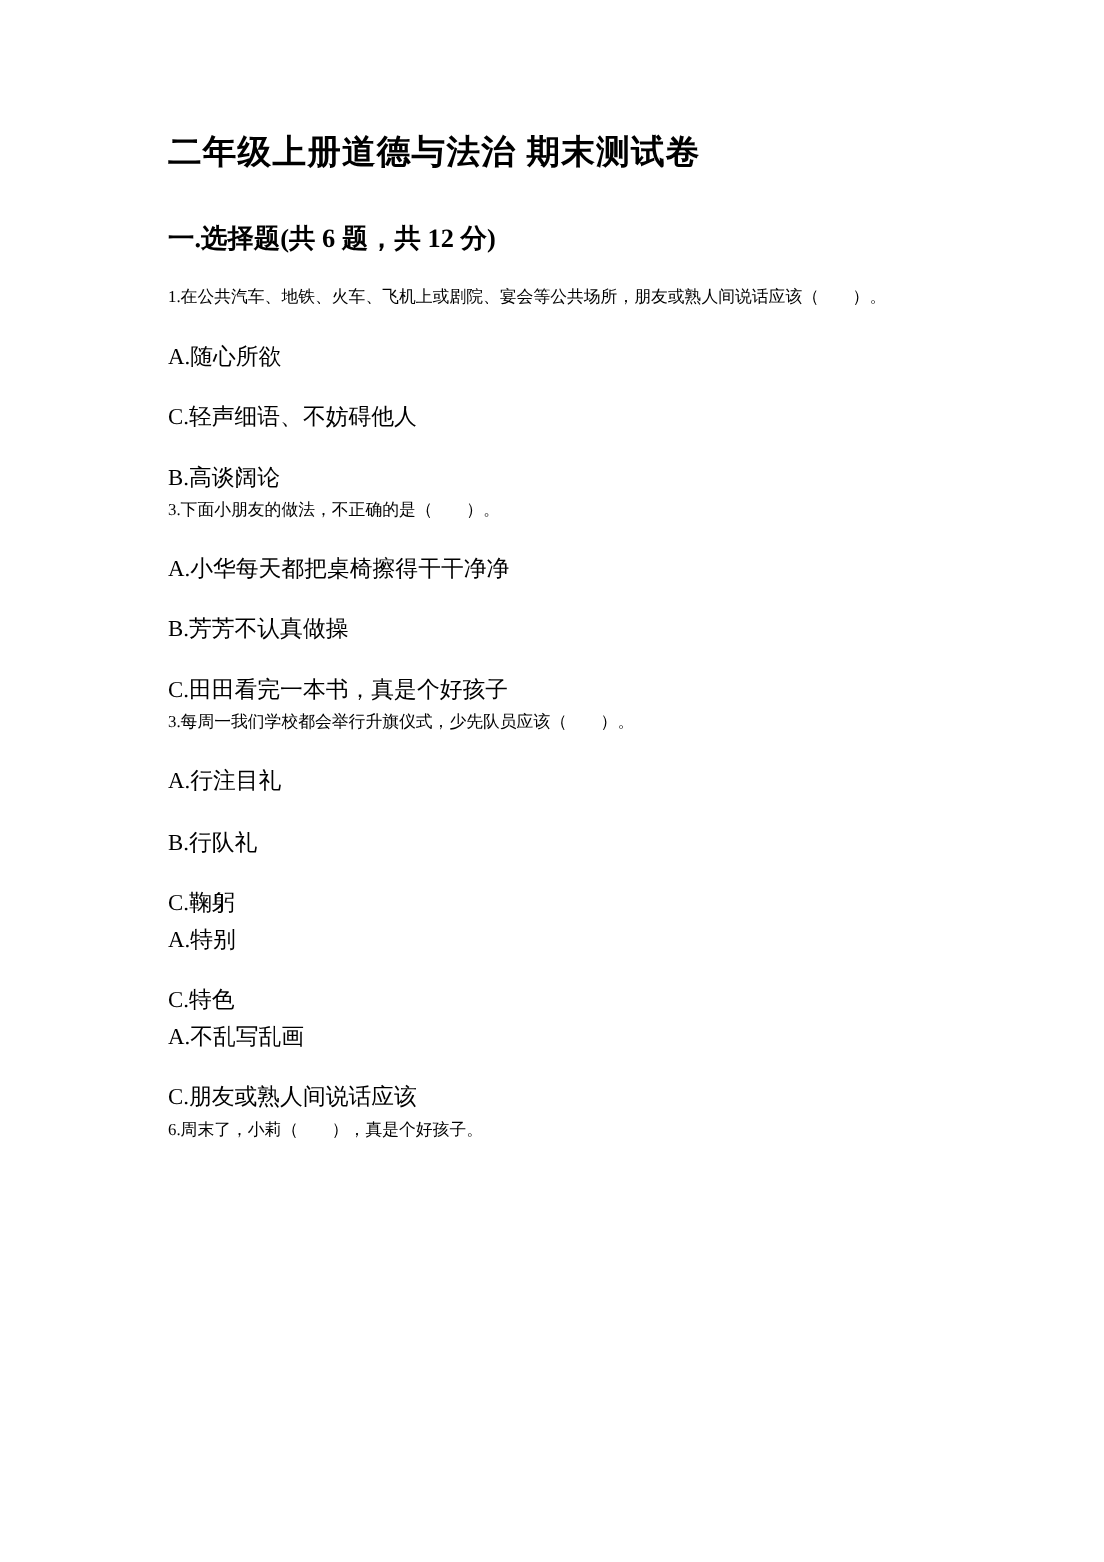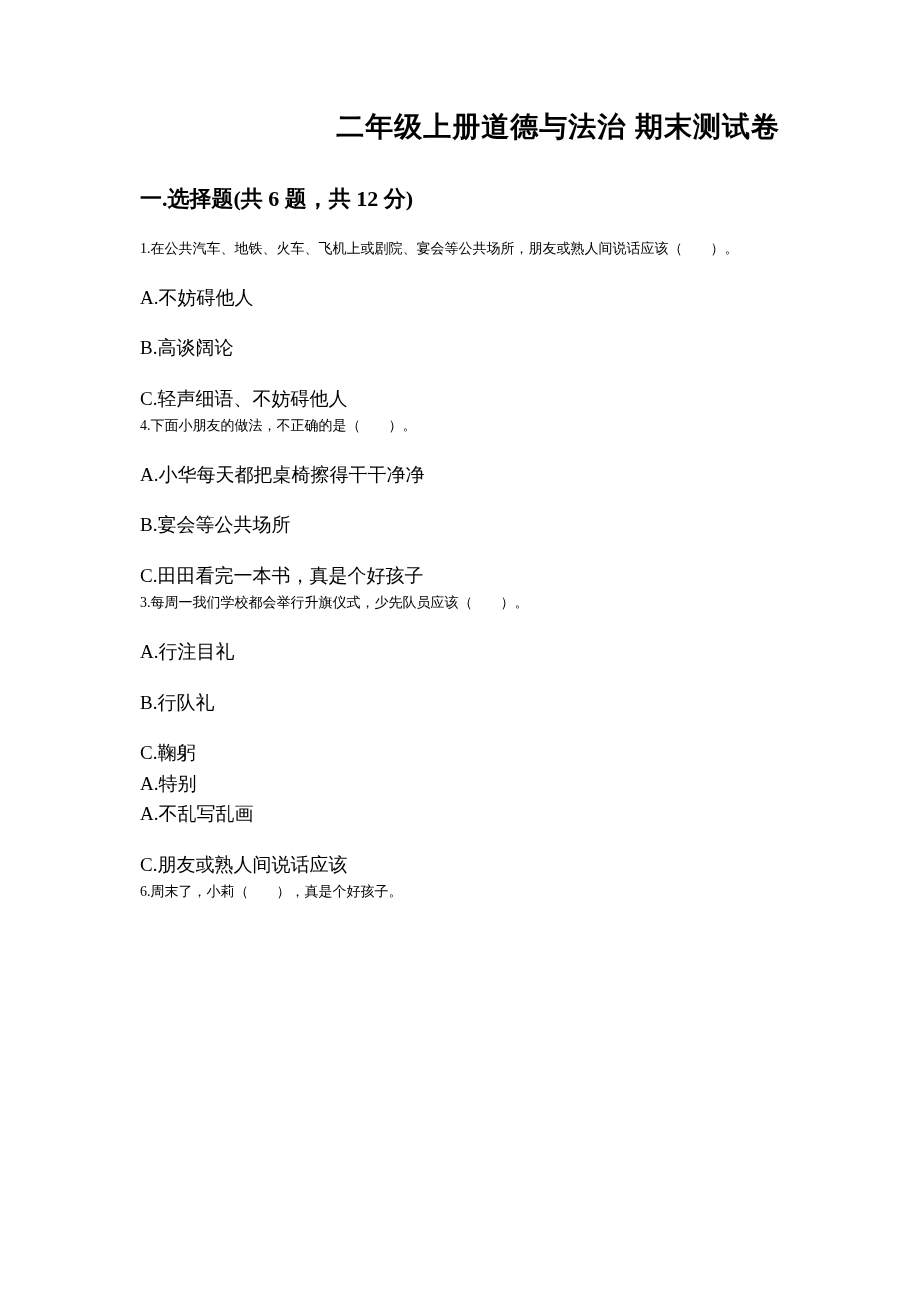--- a/index.html
+++ b/index.html
@@ -9,21 +9,21 @@
     }
     body {
       background: #ffffff;
       font-family: "SimSun", "宋体", serif;
       width: 920px;
       min-height: 1302px;
       padding: 108px 140px 60px 140px;
       color: #000000;
     }
     .title {
-      text-align: right;
+      text-align: left;
       font-size: 28px;
       font-weight: bold;
       font-family: "SimHei", "黑体", sans-serif;
       margin-bottom: 38px;
       letter-spacing: 1px;
     }
     .section-header {
       font-size: 22px;
       font-weight: bold;
       font-family: "SimSun", "宋体", serif;
@@ -48,41 +48,42 @@
   </style>
 </head>
 <body>
 
 <div class="title">二年级上册道德与法治 期末测试卷</div>
 
 <div class="section-header">一.选择题(共 6 题，共 12 分)</div>
 
 <div class="q-block">
   <div class="question">1.在公共汽车、地铁、火车、飞机上或剧院、宴会等公共场所，朋友或熟人间说话应该（　　）。</div>
-  <div class="option">A.不妨碍他人</div>
+  <div class="option">A.随心所欲</div>
+  <div class="option">C.轻声细语、不妨碍他人</div>
   <div class="option">B.高谈阔论</div>
-  <div class="option">C.轻声细语、不妨碍他人</div>
 </div>
 
 <div class="q-block">
-  <div class="question">4.下面小朋友的做法，不正确的是（　　）。</div>
+  <div class="question">3.下面小朋友的做法，不正确的是（　　）。</div>
   <div class="option">A.小华每天都把桌椅擦得干干净净</div>
-  <div class="option">B.宴会等公共场所</div>
+  <div class="option">B.芳芳不认真做操</div>
   <div class="option">C.田田看完一本书，真是个好孩子</div>
 </div>
 
 <div class="q-block">
   <div class="question">3.每周一我们学校都会举行升旗仪式，少先队员应该（　　）。</div>
   <div class="option">A.行注目礼</div>
   <div class="option">B.行队礼</div>
   <div class="option">C.鞠躬</div>
 </div>
 
 <div class="q-block">
   <div class="option">A.特别</div>
+  <div class="option">C.特色</div>
 </div>
 
 <div class="q-block">
   <div class="option">A.不乱写乱画</div>
   <div class="option">C.朋友或熟人间说话应该</div>
 </div>
 
 <div class="q-block">
   <div class="question">6.周末了，小莉（　　），真是个好孩子。</div>
 </div>

